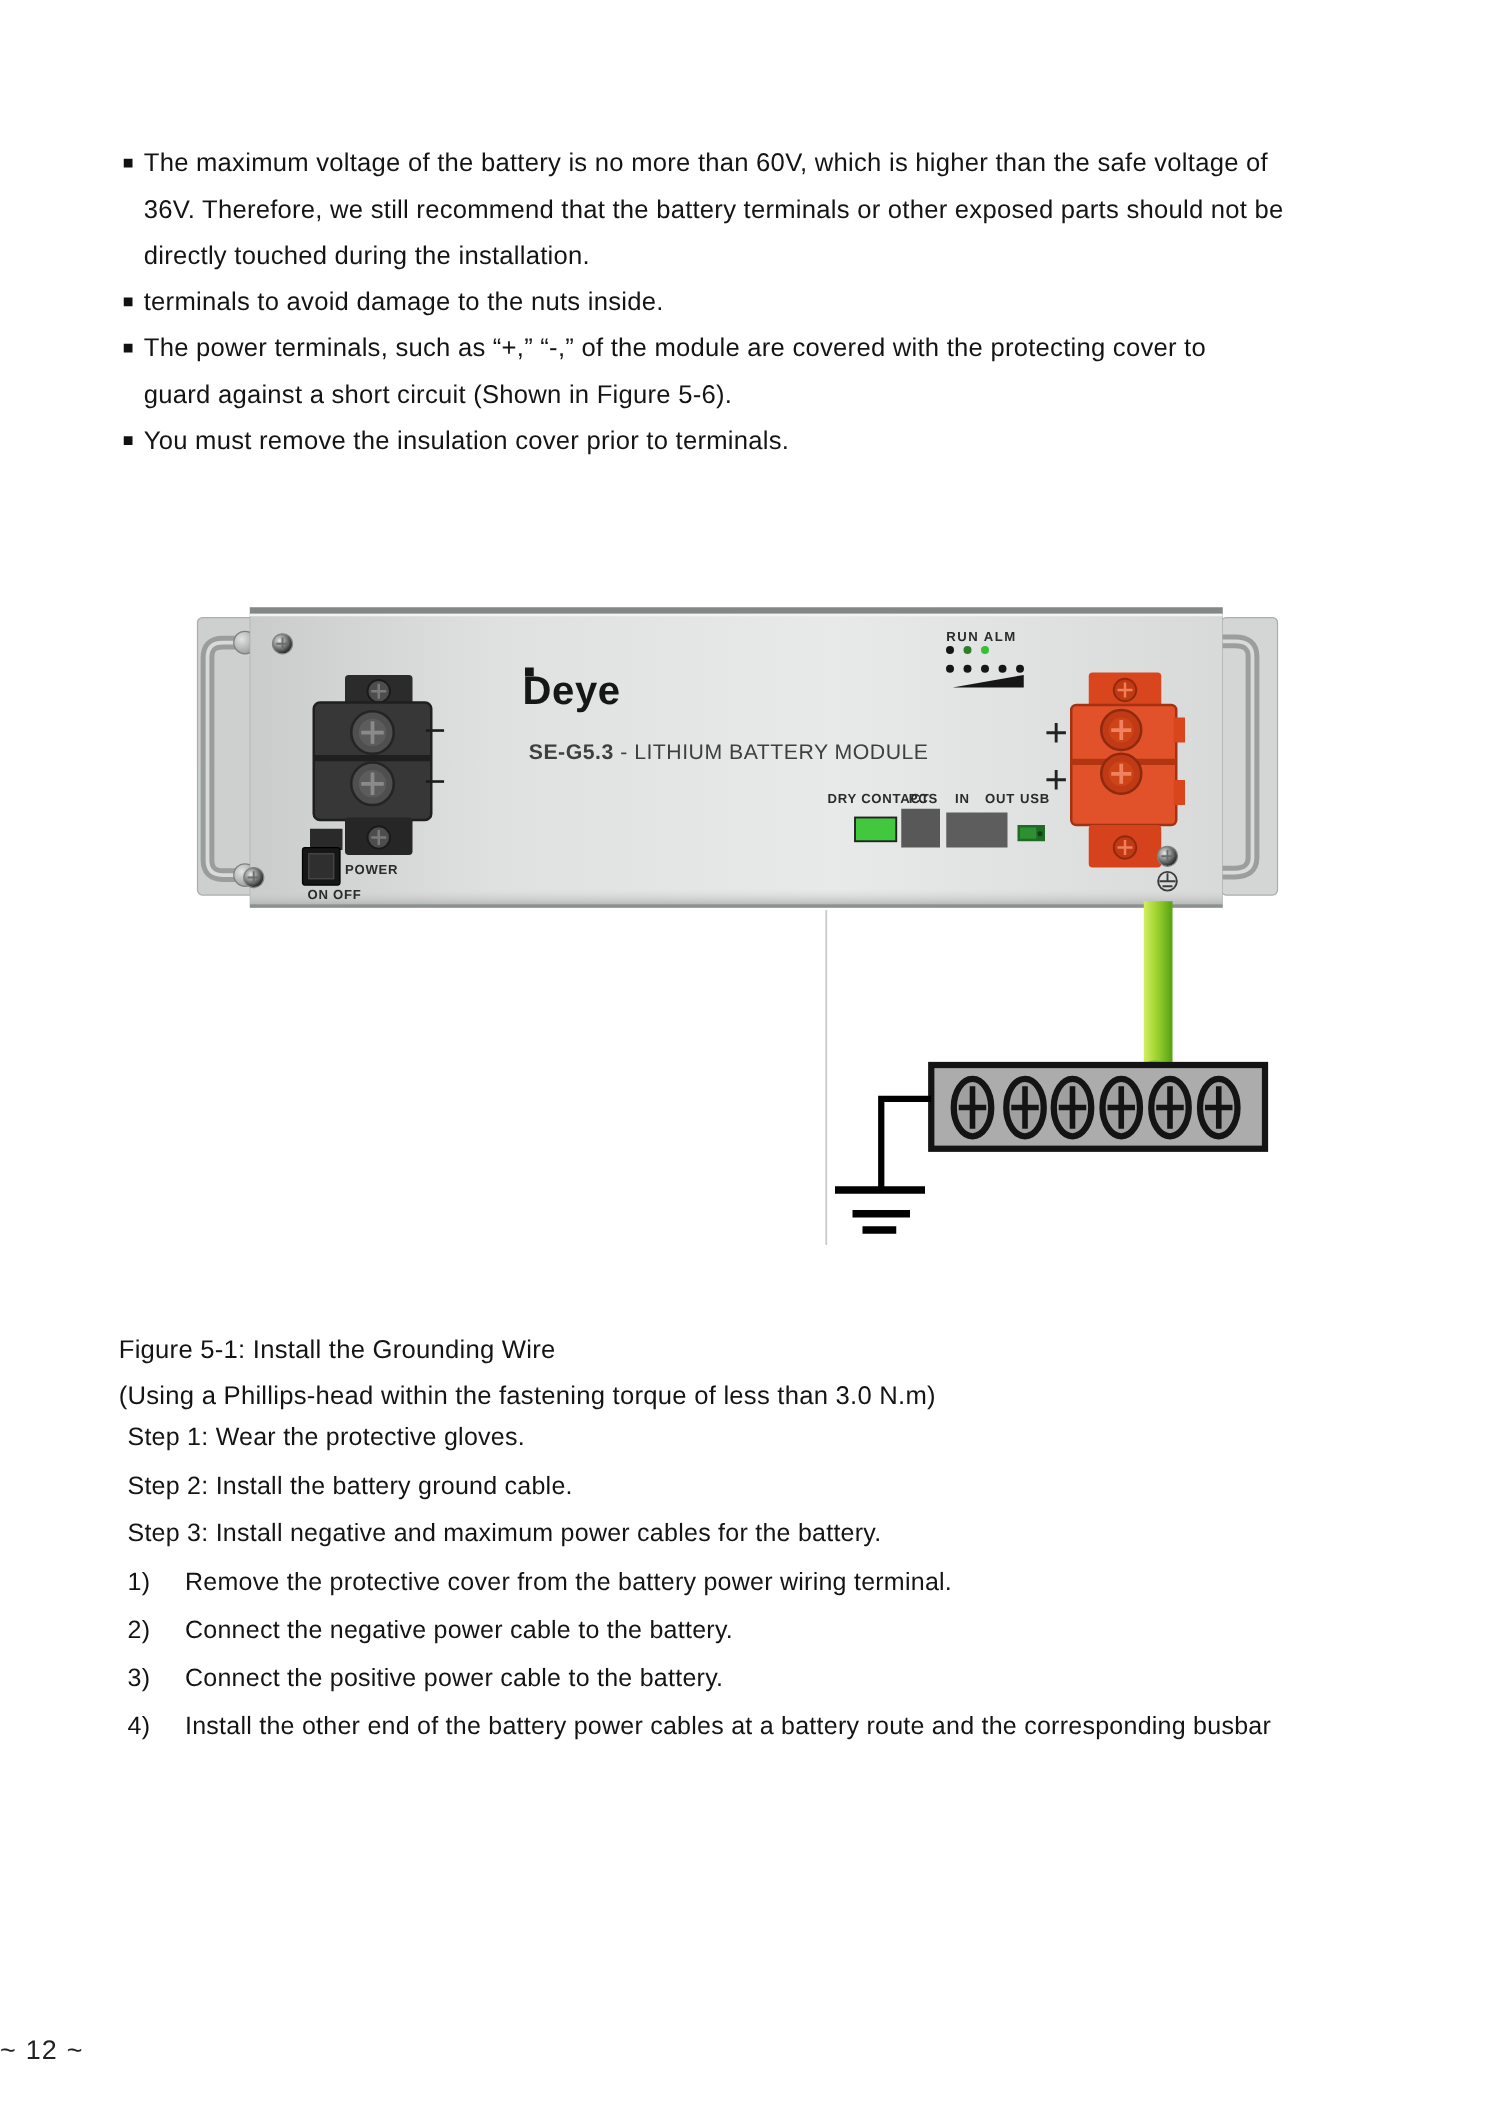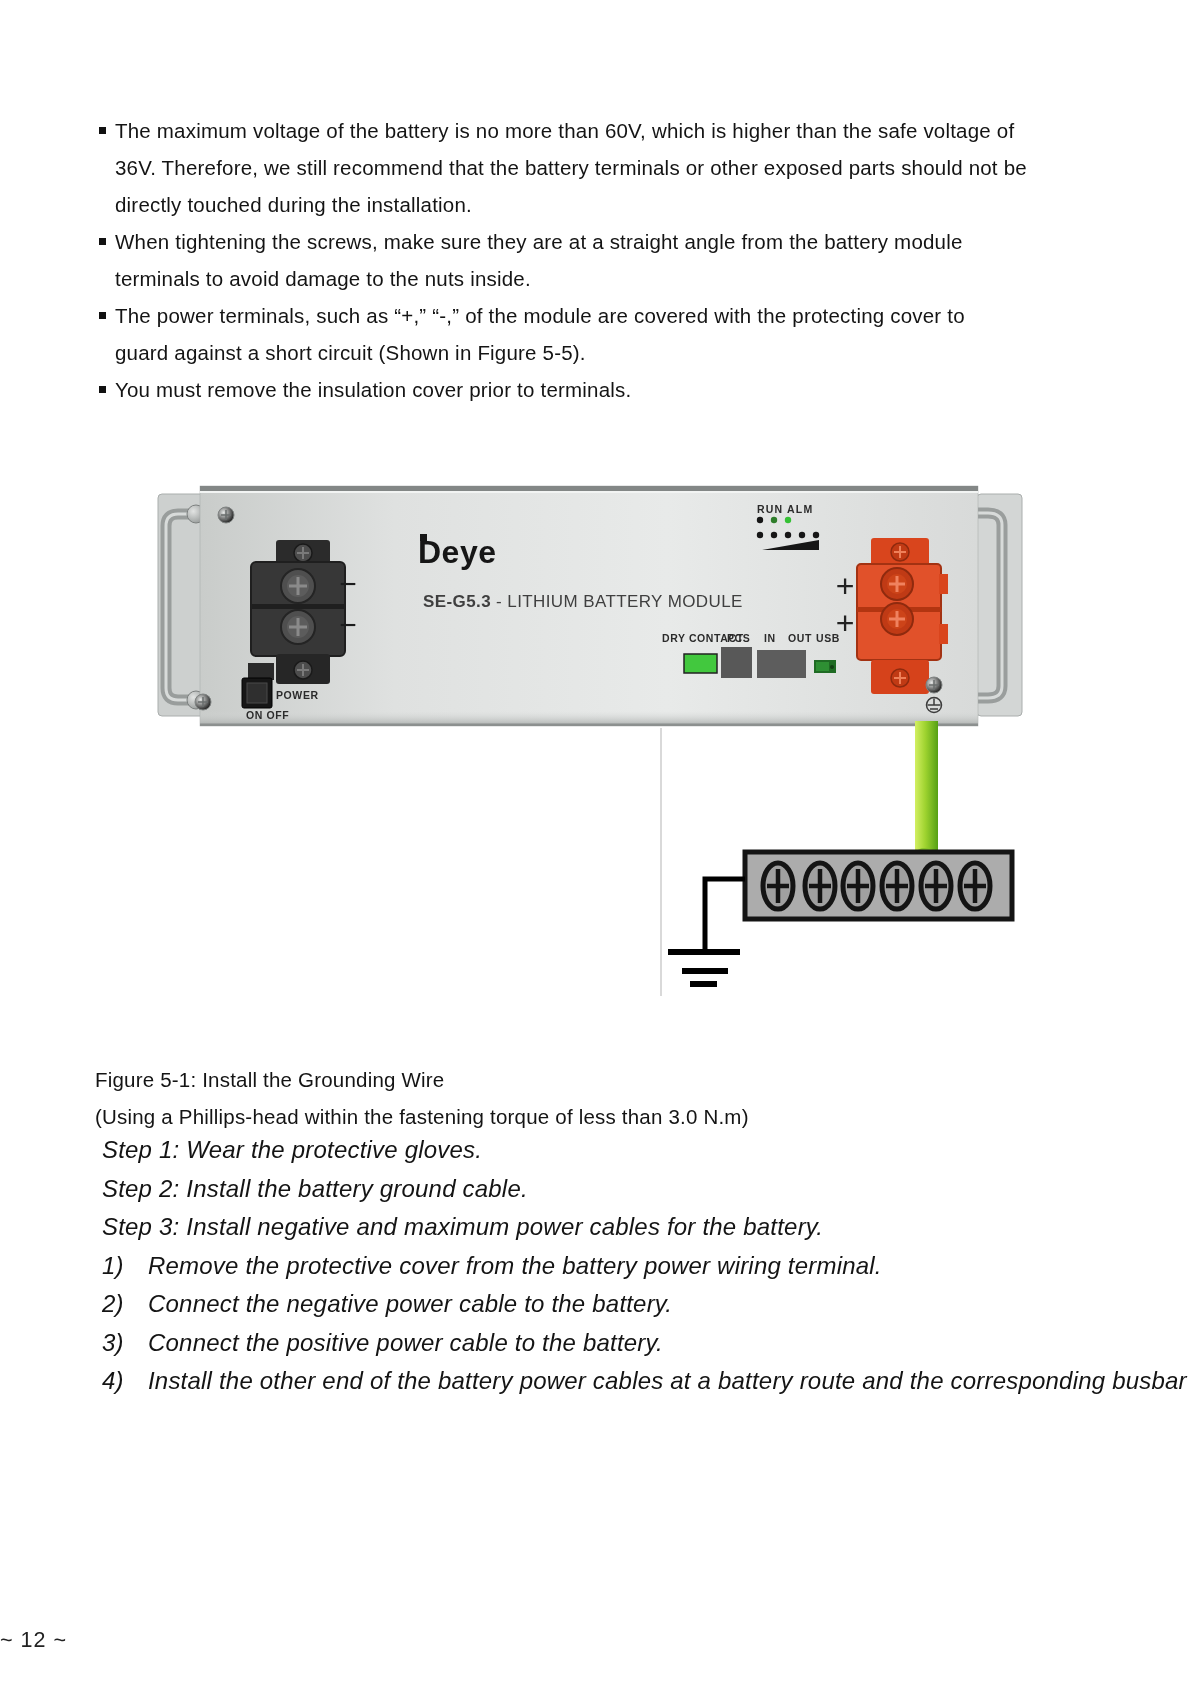--- a/index.html
+++ b/index.html
@@ -18,21 +18,21 @@
   }
   .tline {
     font-size:20.5px; line-height:37px; letter-spacing:0.2px;
     white-space:nowrap; color:#141414;
   }
   
   .caption { position:absolute; left:95px; top:1045px; width:1020px; text-align:left; }
   .caption .tline { white-space:normal; }
   
   .steps { position:absolute; left:102px; top:1115px; width:1030px; }
-  .step-line { font-size:24px; line-height:38.5px; letter-spacing:0.2px; white-space:nowrap; color:#141414;font-style:italic; }
+  .step-line { font-size:20px; line-height:38.5px; letter-spacing:0.2px; white-space:nowrap; color:#141414; }
   .nrow { display:flex; }
   .nrow .num { width:46px; flex:0 0 46px; }
   .cont { margin-left:5px; }
   
   .footer {
     position:absolute; left:0; top:1612px; width:1200px; text-align:left;
     font-size:21.5px; color:#222; letter-spacing:1px;
   }
   
   .figure-svg { position:absolute; left:0; top:440px; }
@@ -46,27 +46,26 @@
 
   <div class="bullets">
     <div class="bullet-group">
       <div class="bullet-marker"></div>
       <div class="tline">The maximum voltage of the battery is no more than 60V, which is higher than the safe voltage of</div>
       <div class="tline">36V. Therefore, we still recommend that the battery terminals or other exposed parts should not be</div>
       <div class="tline">directly touched during the installation.</div>
     </div>
     <div class="bullet-group">
       <div class="bullet-marker"></div>
-      <div class="tline">When tightening the screws, make sure they are at a straight angle from the battery module</div>
       <div class="tline">terminals to avoid damage to the nuts inside.</div>
     </div>
     <div class="bullet-group">
       <div class="bullet-marker"></div>
       <div class="tline">The power terminals, such as “+,” “-,” of the module are covered with the protecting cover to</div>
-      <div class="tline">guard against a short circuit (Shown in Figure 5-5).</div>
+      <div class="tline">guard against a short circuit (Shown in Figure 5-6).</div>
     </div>
     <div class="bullet-group">
       <div class="bullet-marker"></div>
       <div class="tline">You must remove the insulation cover prior to terminals.</div>
     </div>
   </div>
 
   <svg class="figure-svg" width="1200" height="545" viewBox="0 0 1200 545">
     <defs>
       <linearGradient id="gradPanel" x1="0" y1="0" x2="1" y2="0">

